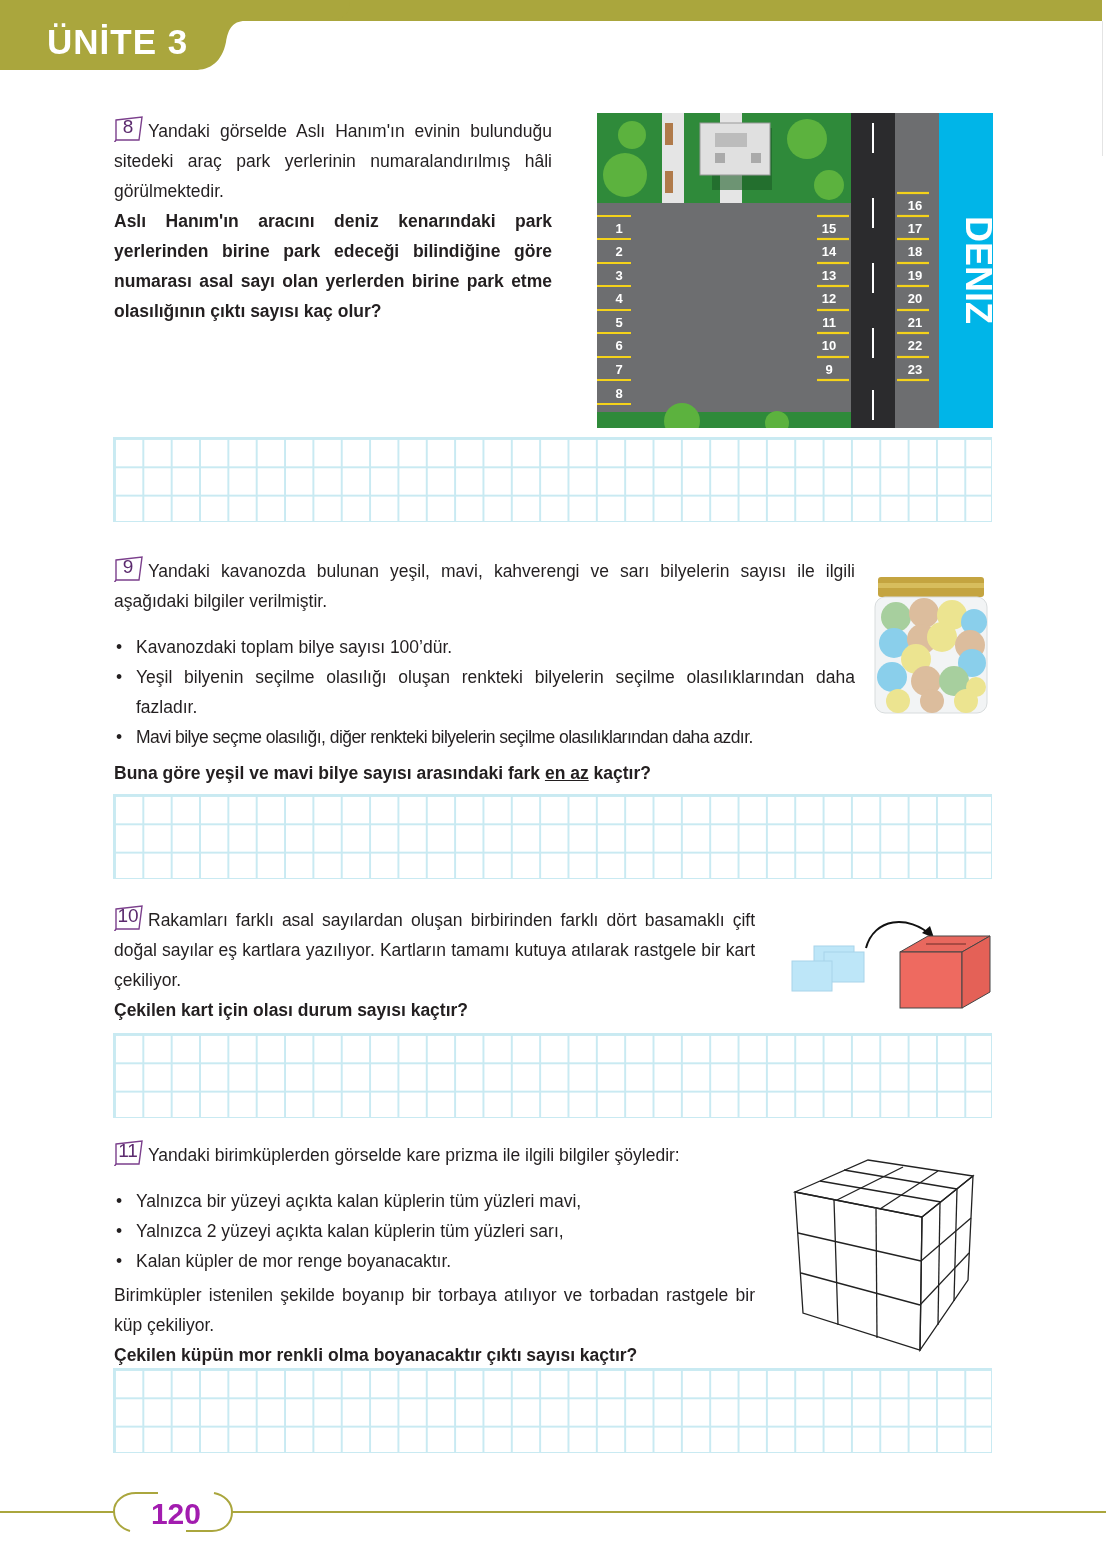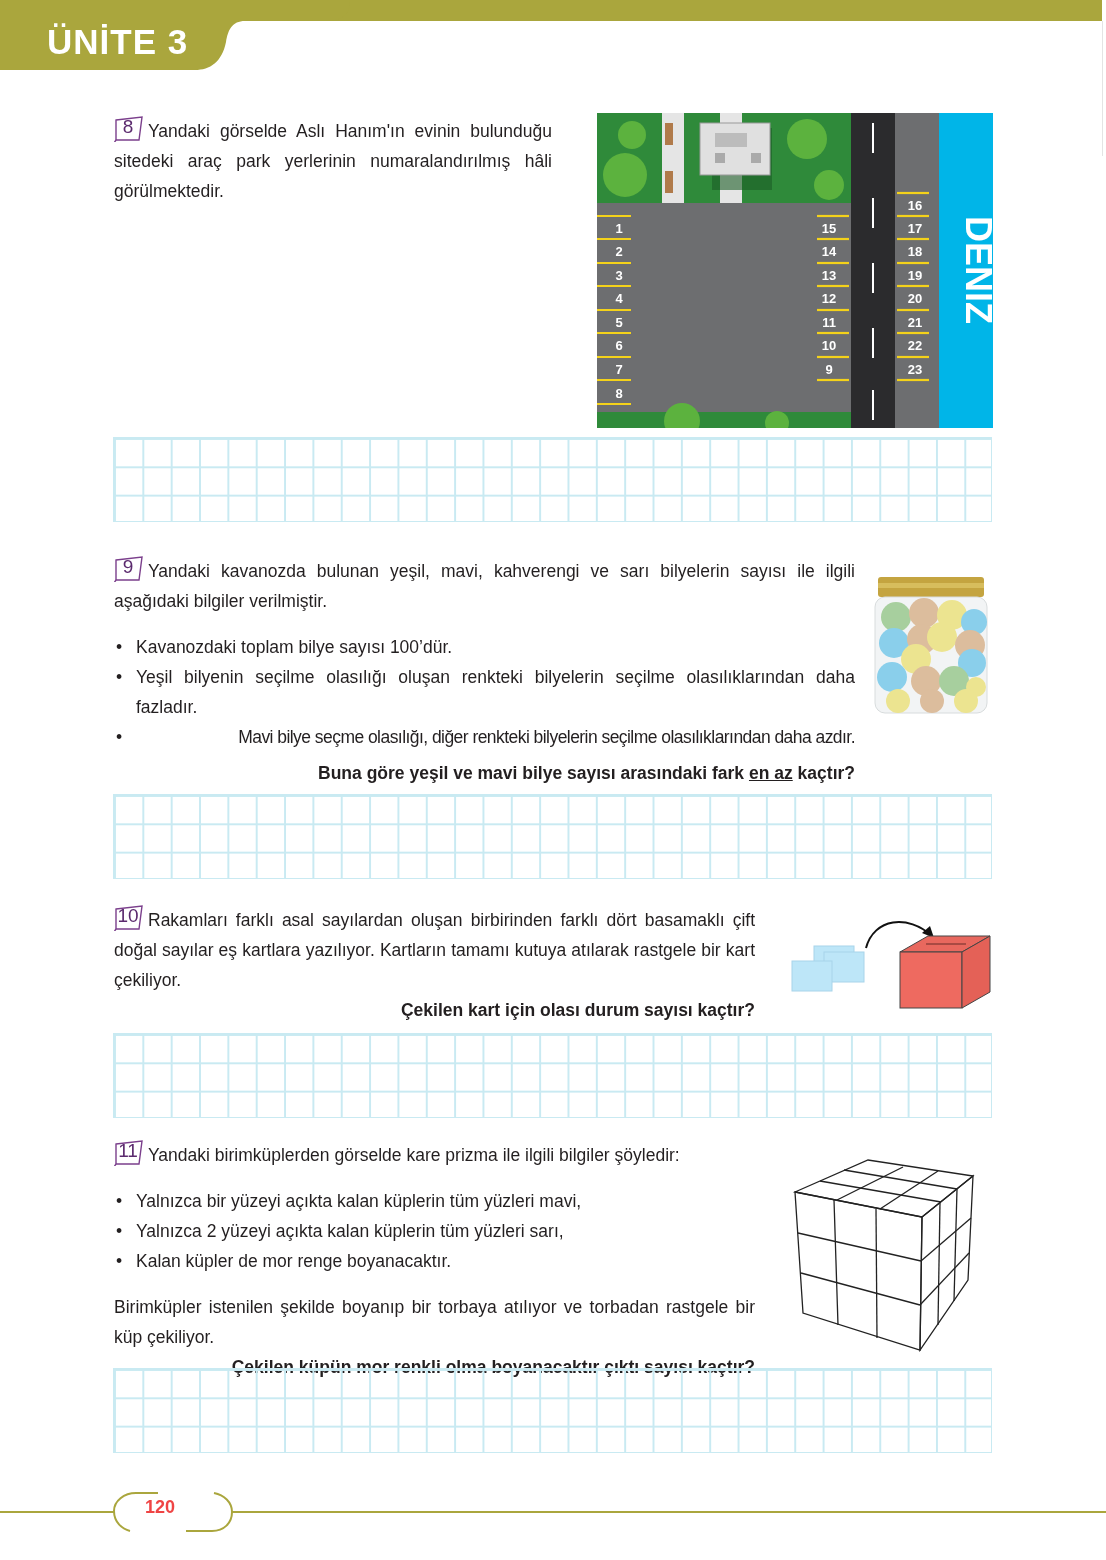--- a/index.html
+++ b/index.html
@@ -6,36 +6,36 @@
   body { width:1106px; height:1560px; position:relative; background:#ffffff; overflow:hidden;
          font-family:"Liberation Sans", sans-serif; color:#231f20; }
   .header-bar { position:absolute; left:0; top:0; width:1102px; height:21px; background:#aaa63d; }
   .header-tab { position:absolute; left:0; top:0; width:350px; height:70px; }
   .unit-title { position:absolute; left:47px; top:22px; font-size:35px; font-weight:bold; color:#ffffff; letter-spacing:1px; }
   .right-edge { position:absolute; left:1102px; top:21px; width:1px; height:135px; background:#e4e4e4; }
 
   .q { position:absolute; font-size:17.5px; line-height:30px; }
   .q p { margin:0; }
   .just { text-align:justify; }
-  .bold { font-weight:bold;text-align:right; }
+  .bold { font-weight:bold; }
   .badge { display:inline-block; position:relative; width:28px; height:22px; margin-right:6px; vertical-align:-3px; }
   .badge svg { position:absolute; left:0; top:-2px; }
   .badge span { position:absolute; left:0; top:-4px; width:28px; text-align:center; color:#5b2a6e; font-size:19px; line-height:26px; }
   ul.bul { list-style:none; margin:16px 0 0 0; padding:0; }
   ul.bul li { position:relative; padding-left:22px; }
   ul.bul li::before { content:"•"; position:absolute; left:2px; top:0; }
   u { text-decoration:underline; }
 
   .grid { position:absolute; left:113px; width:879px; height:85px; border:1.5px solid #c9eaf2;
           background-image: linear-gradient(to right, #c9eaf2 1.5px, transparent 1.5px),
                             linear-gradient(to bottom, #c9eaf2 1.5px, transparent 1.5px);
           background-size:28.35px 28.33px; box-sizing:border-box; }
 
   .footer-line { position:absolute; top:1511px; height:2px; background:#aaa63d; }
-  .page-number { position:absolute; left:145px; top:1497px; width:56px; text-align:left; font-size:18px; font-weight:bold; color:#ef4444; }
+  .page-number { position:absolute; left:145px; top:1497px; width:56px; text-align:right; font-size:30px; font-weight:bold; color:#a21caf; }
 </style>
 </head>
 <body>
 
 <div class="header-bar"></div>
 <svg class="header-tab" viewBox="0 0 350 70" width="350" height="70">
   <path d="M0,0 H350 C350,12 345,21 325,21 H245 C232,21 228,30 226,42 C222,62 210,70 195,70 H0 Z" fill="#aaa63d"></path>
 </svg>
 <div class="unit-title">ÜNİTE 3</div>
 <div class="right-edge"></div>
@@ -43,20 +43,21 @@
 <div class="q just" style="left:114px; top:116px; width:438px;">
   <p>
     <span class="badge">
       <svg width="30" height="26" viewBox="0 0 30 26">
           <path d="M2,4 L28,1 L25,24 L2,24 Z" fill="none" stroke="#7b3f8c" stroke-width="1.4"></path>
           <path d="M2,24 L0,27" stroke="#7b3f8c" stroke-width="1.4"></path>
         </svg>
       <span>8</span>
     </span><span>Yandaki görselde Aslı Hanım'ın evinin bulunduğu sitedeki araç park yerlerinin numaralandırılmış hâli görülmektedir.</span>
   </p>
+  <p class="bold">Aslı Hanım'ın aracını deniz kenarındaki park yerlerinden birine park edeceği bilindiğine göre numarası asal sayı olan yerlerden birine park etme olasılığının çıktı sayısı kaç olur?</p>
 </div>
 
 <svg style="position:absolute; left:597px; top:113px;" width="396" height="315" viewBox="0 0 396 315">
   <rect x="0" y="0" width="396" height="315" fill="#6d6e70"></rect>
   <rect x="0" y="0" width="255" height="90" fill="#2f8a3a"></rect>
   <rect x="0" y="299" width="255" height="16" fill="#2f8a3a"></rect>
   <rect x="65" y="0" width="22" height="90" fill="#e5e5e5"></rect>
   <rect x="123" y="0" width="22" height="90" fill="#e5e5e5"></rect>
   <rect x="115" y="15" width="60" height="62" fill="#1d5e26" opacity="0.6"></rect>
   <rect x="103" y="10" width="70" height="52" fill="#e0e0e0" stroke="#999" stroke-width="1"></rect>
@@ -144,21 +145,21 @@
       <svg width="30" height="26" viewBox="0 0 30 26">
           <path d="M2,4 L28,1 L25,24 L2,24 Z" fill="none" stroke="#7b3f8c" stroke-width="1.4"></path>
           <path d="M2,24 L0,27" stroke="#7b3f8c" stroke-width="1.4"></path>
         </svg>
       <span>9</span>
     </span><span>Yandaki kavanozda bulunan yeşil, mavi, kahverengi ve sarı bilyelerin sayısı ile ilgili aşağıdaki bilgiler verilmiştir.</span>
   </p>
   <ul class="bul">
     <li>Kavanozdaki toplam bilye sayısı 100’dür.</li>
     <li class="just">Yeşil bilyenin seçilme olasılığı oluşan renkteki bilyelerin seçilme olasılıklarından daha fazladır.</li>
-    <li style="letter-spacing:-0.55px;text-align:right;">Mavi bilye seçme olasılığı, diğer renkteki bilyelerin seçilme olasılıklarından daha azdır.</li>
+    <li style="letter-spacing:-0.55px;">Mavi bilye seçme olasılığı, diğer renkteki bilyelerin seçilme olasılıklarından daha azdır.</li>
   </ul>
   <p class="bold" style="margin-top:6px;"><span>Buna göre yeşil ve mavi bilye sayısı arasındaki fark </span><u>en az</u><span> kaçtır?</span></p>
 </div>
 
 <svg style="position:absolute; left:872px; top:577px;" width="118" height="138" viewBox="0 0 118 138">
   <rect x="6" y="0" width="106" height="20" rx="3" fill="#c4a440"></rect>
   <rect x="6" y="6" width="106" height="5" fill="#e0c76a" opacity="0.7"></rect>
   <rect x="3" y="20" width="112" height="116" rx="10" fill="#f2f4f5" stroke="#d8dcdd"></rect>
   <g opacity="0.85">
     <circle cx="24" cy="40" r="15" fill="#9bc98f"></circle>
@@ -218,21 +219,21 @@
           <path d="M2,24 L0,27" stroke="#7b3f8c" stroke-width="1.4"></path>
         </svg>
       <span>11</span>
     </span><span>Yandaki birimküplerden görselde kare prizma ile ilgili bilgiler şöyledir:</span>
   </p>
   <ul class="bul">
     <li>Yalnızca bir yüzeyi açıkta kalan küplerin tüm yüzleri mavi,</li>
     <li>Yalnızca 2 yüzeyi açıkta kalan küplerin tüm yüzleri sarı,</li>
     <li>Kalan küpler de mor renge boyanacaktır.</li>
   </ul>
-  <p class="just" style="margin-top:16px;">Birimküpler istenilen şekilde boyanıp bir torbaya atılıyor ve torbadan rastgele bir küp çekiliyor.</p>
+  <p class="just" style="margin-top:4px;">Birimküpler istenilen şekilde boyanıp bir torbaya atılıyor ve torbadan rastgele bir küp çekiliyor.</p>
   <p class="bold">Çekilen küpün mor renkli olma boyanacaktır çıktı sayısı kaçtır?</p>
 </div>
 
 <svg style="position:absolute; left:780px; top:1155px;" width="210" height="200" viewBox="0 0 210 200">
   <g fill="none" stroke="#222" stroke-width="1.3">
     <polygon points="15,37 88,5 193,21 142,62"></polygon>
     <polygon points="15,37 142,62 140,195 23,158"></polygon>
     <polygon points="142,62 193,21 188,125 140,195"></polygon>
     <line x1="40" y1="26" x2="161" y2="47"></line>
     <line x1="64" y1="15" x2="177" y2="34"></line>

